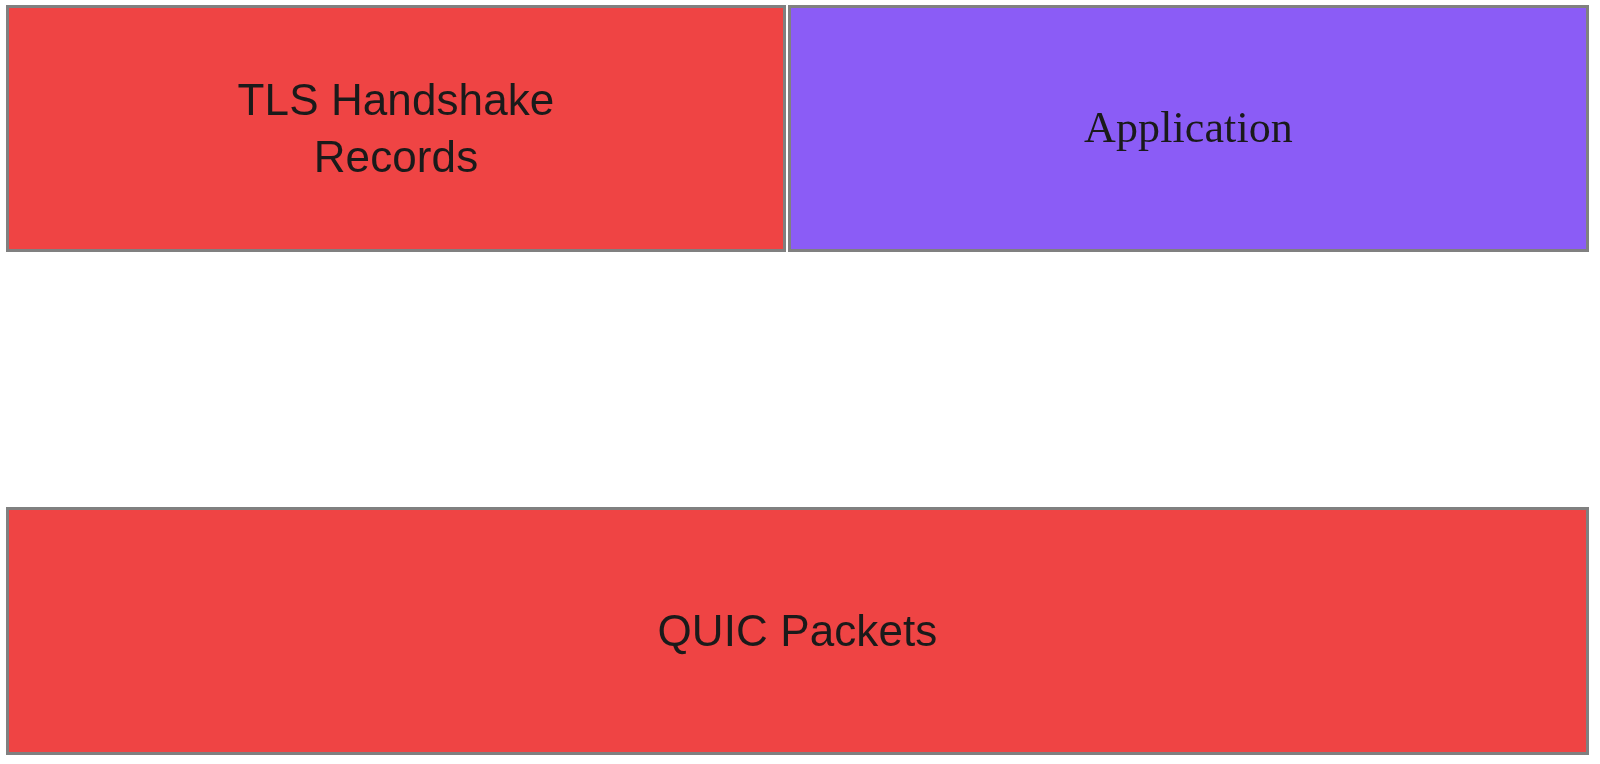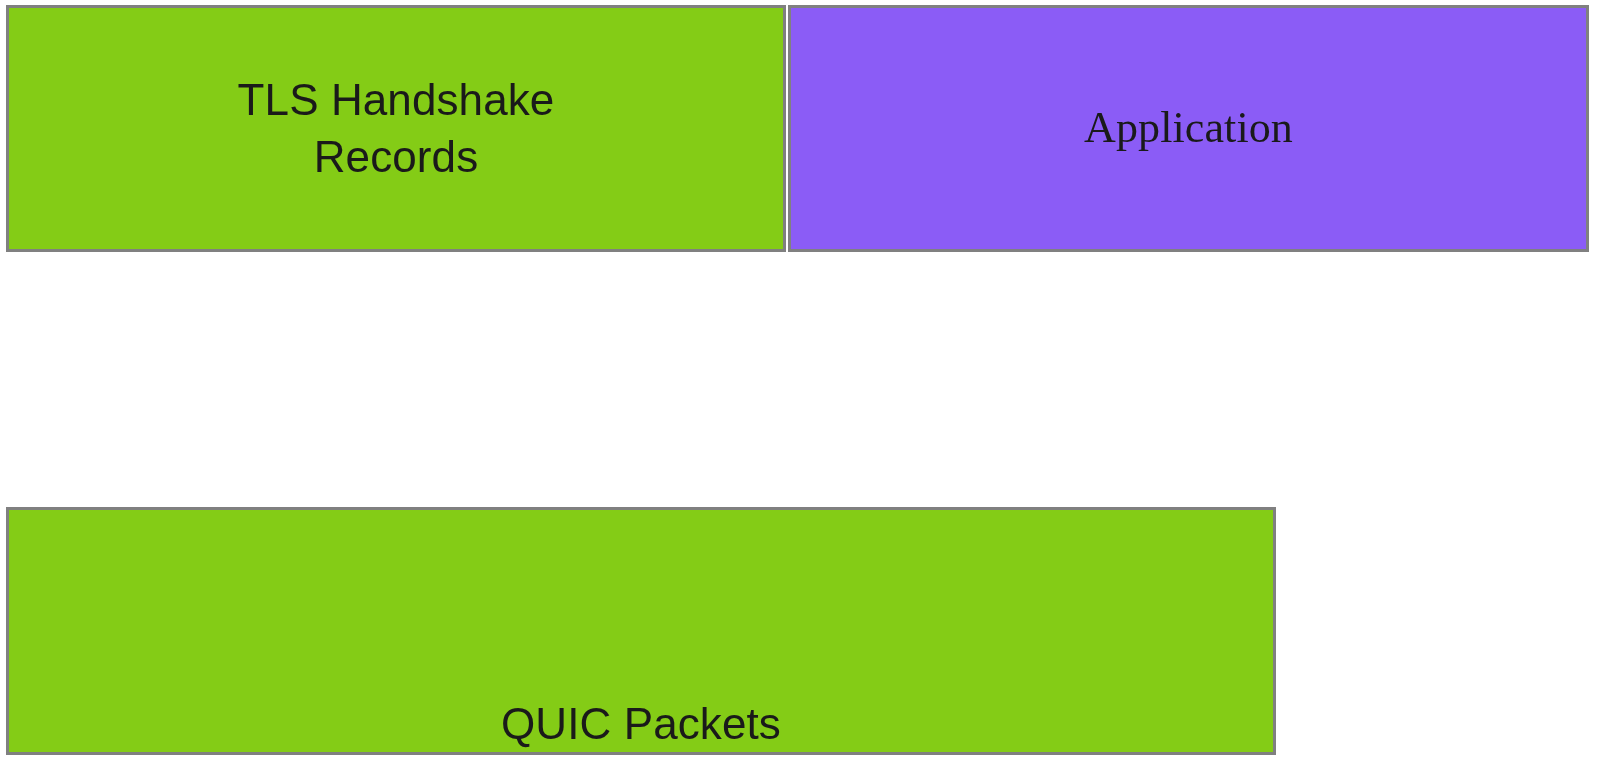--- a/index.html
+++ b/index.html
@@ -32,21 +32,21 @@
     justify-content: center;
     text-align: center;
     color: #1a1a1a;
     font-size: 44px;
     line-height: 1.28;
     letter-spacing: 0.1px;
     font-weight: 400;
     -webkit-font-smoothing: antialiased;
   }
 
-  .fill-gray  { background: #84cc16; }
+  .fill-gray  { background: #ef4444; }
   .fill-white { background: #8b5cf6; font-family: Liberation Serif, serif; }
 
   
   .box-tls {
     left: 6px;
     top: 5px;
     width: 780px;
     height: 247px;
   }
 
@@ -63,23 +63,22 @@
     left: 6px;
     top: 252px;
     width: 1583px;
     height: 255px;
   }
 
   
   .box-quic {
     left: 6px;
     top: 507px;
-    width: 1270px;
+    width: 1583px;
     height: 248px;
-    align-items: flex-end;
   }
 
   .label {
     display: block;
     padding: 0 14px;
     white-space: pre-line;
   }
 </style>
 </head>
 <body>

